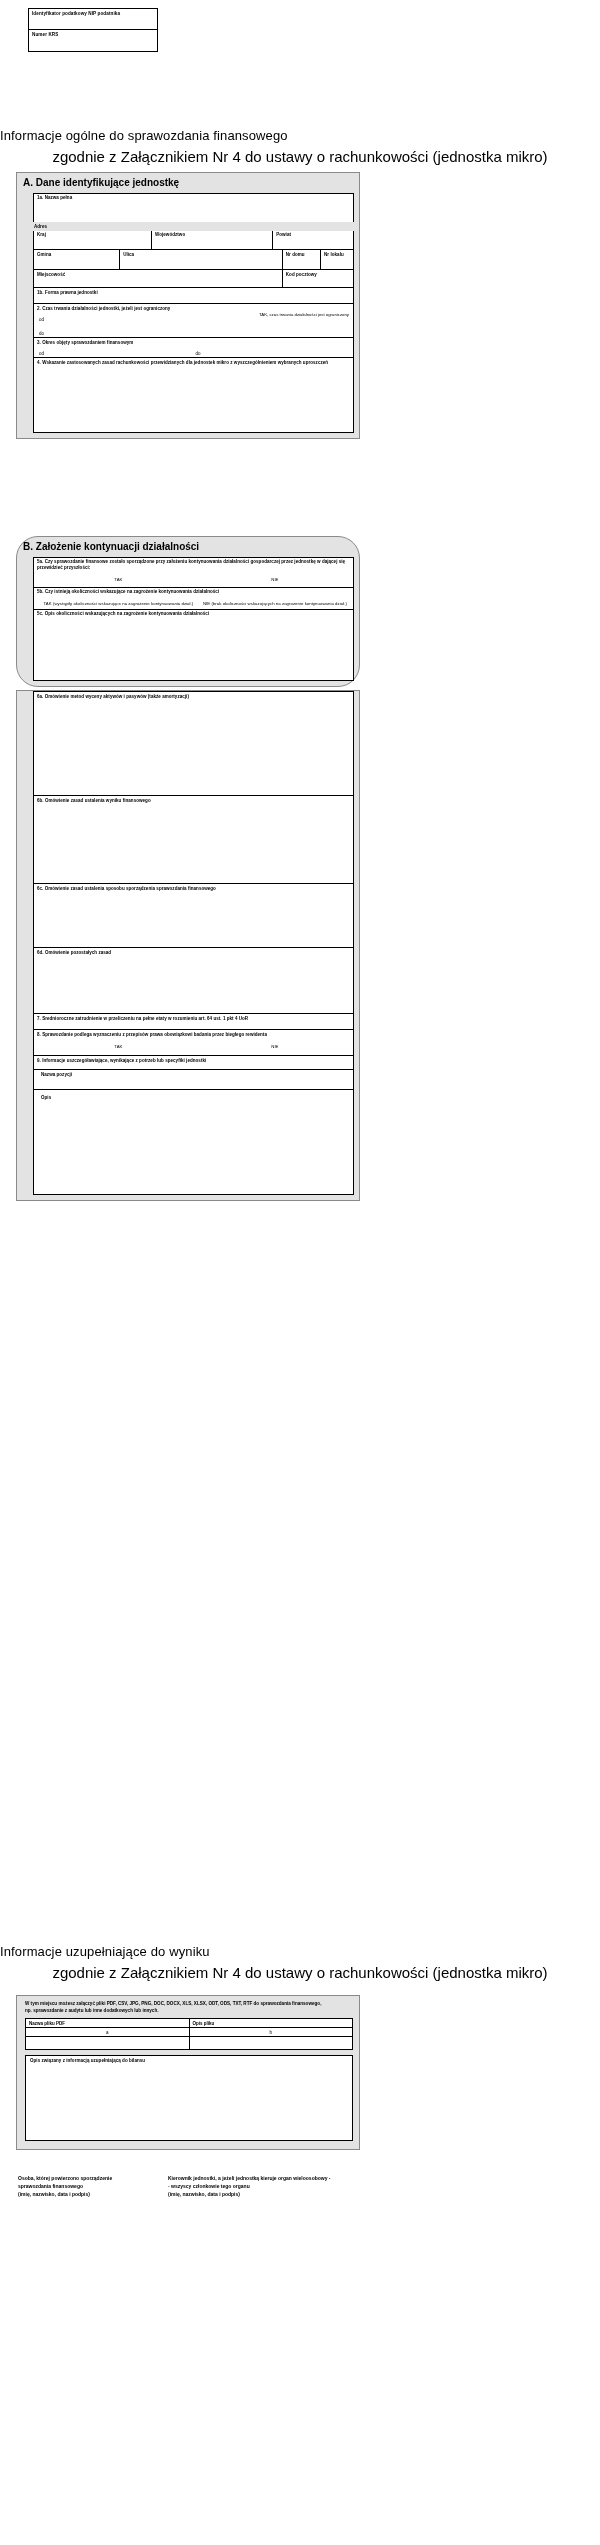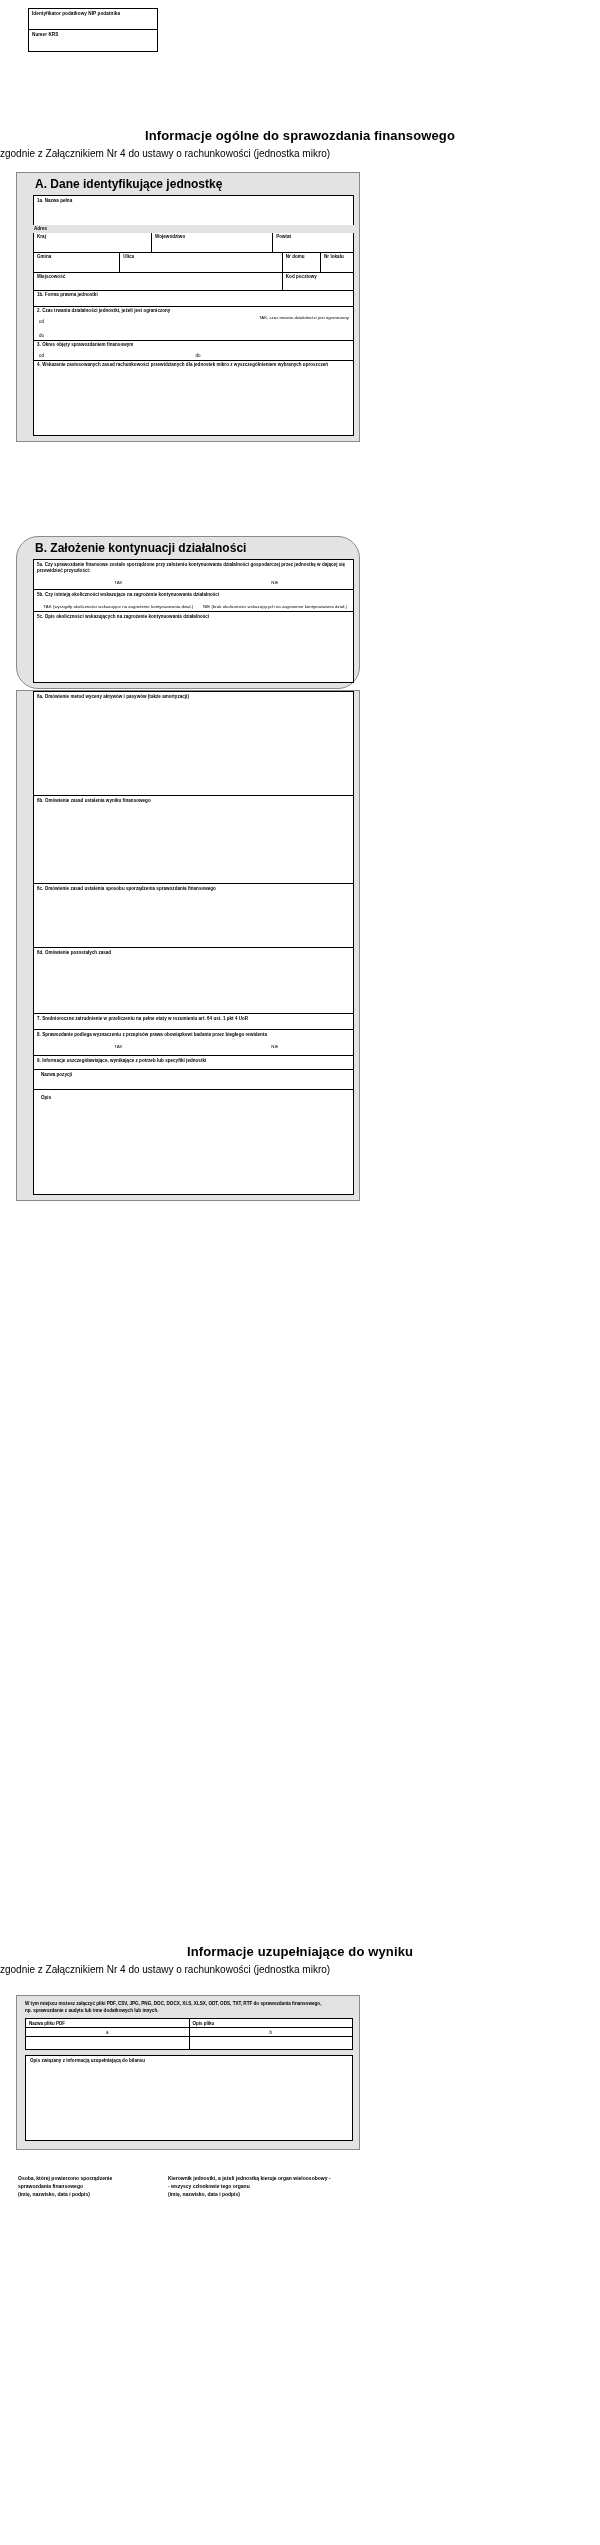--- a/index.html
+++ b/index.html
@@ -32,52 +32,51 @@
     font-size: 4.6px;
     font-weight: bold;
     letter-spacing: .02em;
   }
   .id-row.first { border-bottom: 1px solid #000; }
 
   
   .doc-title {
     position: absolute;
     left: 0; right: 0;
+    text-align: left;
+    font-size: 13px;
+    font-weight: normal;
+    letter-spacing: .01em;
+  }
+  .doc-subtitle {
+    position: absolute;
+    left: 0; right: 0;
     text-align: center;
-    font-size: 13px;
-    font-weight: bold;
-    letter-spacing: .01em;
-  }
-  .doc-subtitle {
-    position: absolute;
-    left: 0; right: 0;
-    text-align: left;
-    font-size: 10px;
+    font-size: 15px;
     font-weight: normal;
   }
   #title-1 { top: 128px; }
   #subtitle-1 { top: 148px; }
   #title-2 { top: 1944px; }
   #subtitle-2 { top: 1964px; }
 
   
   .section {
     position: absolute;
     left: 16px;
     width: 344px;
     background: #e3e3e3;
     border: 1px solid #8a8a8a;
     box-sizing: border-box;
   }
   .section-head {
     padding: 4px 8px 3px 6px;
-    font-size: 12px;
+    font-size: 10px;
     font-weight: bold;
     line-height: 1.28;
-    margin-left: 12px;
   }
   .section-body {
     margin: 0 5px 5px 16px;
     background: #ffffff;
     border: 1px solid #000;
     box-sizing: border-box;
   }
 
   
   .fld {

